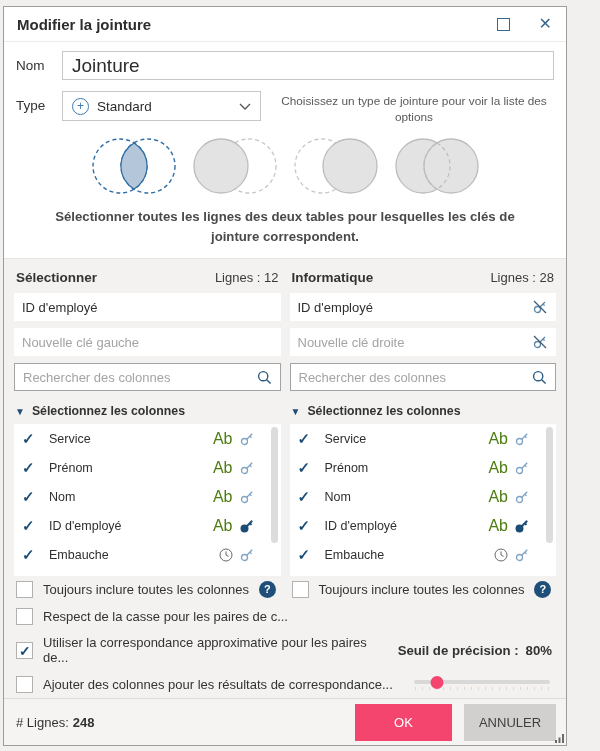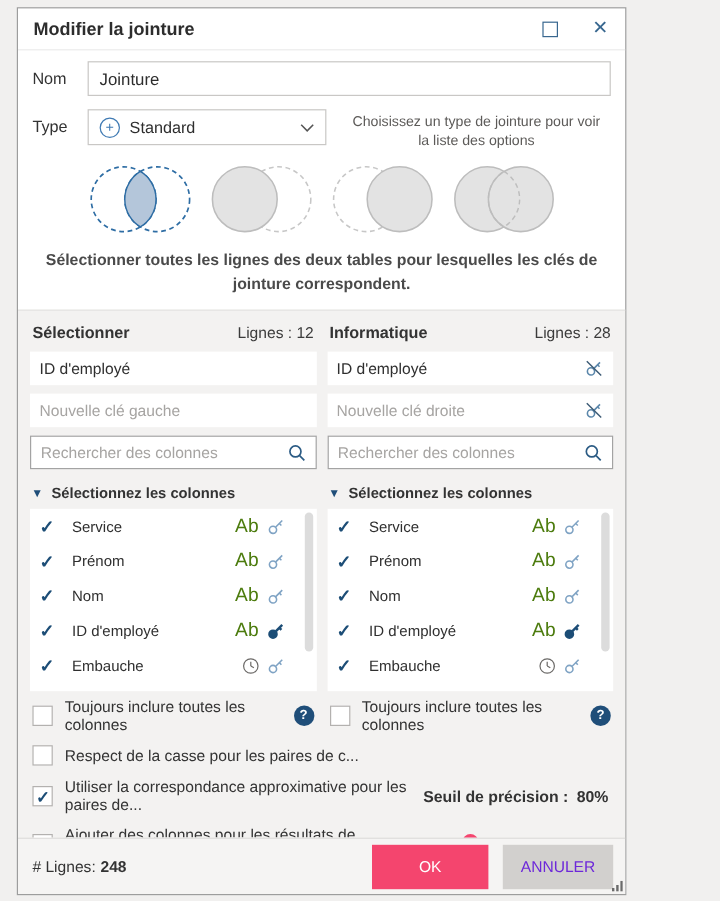--- a/index.html
+++ b/index.html
@@ -1,27 +1,27 @@
 <!DOCTYPE html>
 <html><head>
 <meta charset="utf-8">
 <style>
   html,body{margin:0;padding:0;}
   body{width:600px;height:751px;background:#f1f0ef;font-family:"Liberation Sans",sans-serif;position:relative;overflow:hidden;}
-  .dialog{position:absolute;left:3px;top:6px;width:508px;height:740px;background:#fff;border:1px solid #9d9d9d;box-sizing:border-box;display:flex;flex-direction:column;margin-left:11px;}
+  .dialog{position:absolute;left:3px;top:6px;width:564px;height:740px;background:#fff;border:1px solid #9d9d9d;box-sizing:border-box;display:flex;flex-direction:column;}
   
   .titlebar{height:34px;flex:none;display:flex;align-items:center;padding:0 14px 0 13px;border-bottom:1px solid #ececec;}
   .title{font-size:15px;font-weight:700;color:#2d2d2d;}
   .titlebar .spacer{flex:1;}
   .max-btn{width:11px;height:11px;border:1.5px solid #38678f;margin-right:29px;cursor:pointer;}
   .close-btn{color:#38678f;font-size:16px;line-height:1;cursor:pointer;font-weight:400;}
   
   .row-nom{display:flex;align-items:center;padding:9px 12px 4px;gap:13px;}
   .lbl{font-size:13.5px;color:#333;width:33px;flex:none;}
-  .nom-input{flex:1;height:27px;border:1px solid #c9c7c5;font-size:14px;padding:0 9px;color:#2d2d2d;font-family:inherit;outline:none;}
+  .nom-input{flex:1;height:27px;border:1px solid #c9c7c5;font-size:19px;padding:0 9px;color:#2d2d2d;font-family:inherit;outline:none;}
   
   .row-type{display:flex;align-items:flex-start;padding:7px 12px 2px;gap:13px;}
   .row-type .lbl{padding-top:7px;}
   .type-dd{width:199px;height:30px;border:1px solid #c9c7c5;box-sizing:border-box;display:flex;align-items:center;padding:0 9px;gap:8px;cursor:pointer;background:#fff;flex:none;}
   .plus-circle{width:15px;height:15px;border-radius:50%;border:1.2px solid #3f7ab3;color:#3f7ab3;font-size:12px;line-height:14px;text-align:center;flex:none;}
   .type-text{font-size:13.5px;color:#2d2d2d;flex:1;}
   .type-hint{flex:1;text-align:center;font-size:11.8px;color:#5c5a58;line-height:1.35;padding:3px 6px 0;}
   
   .venn-row{display:flex;justify-content:center;gap:9px;padding:6px 0 2px;}
   .venn{cursor:pointer;}
@@ -62,21 +62,21 @@
   .ticks{position:absolute;top:12px;left:1px;right:1px;height:3px;background:repeating-linear-gradient(90deg,#e3d4d6 0 1px,transparent 1px 7px);}
   .thumb{position:absolute;top:1px;width:13px;height:13px;border-radius:50%;background:#f4456e;transform:translateX(-50%);cursor:grab;}
   
   .footer{flex:none;height:46px;border-top:1px solid #dcdbda;display:flex;align-items:center;padding:0 10px 0 12px;background:#f5f4f3;}
   .lines-label{font-size:13px;color:#333;}
   .lines-value{font-weight:700;margin-left:4px;}
   .btns{margin-left:auto;display:flex;align-items:center;}
   .btn{height:37px;font-size:13px;display:flex;align-items:center;justify-content:center;box-sizing:border-box;cursor:pointer;user-select:none;}
   .btn-reco{background:#fff;border:1px solid #ef7f9d;color:#3d3d3d;padding:0 13px;}
   .btn-ok{background:#f4456e;color:#fff;width:97px;margin-left:4px;}
-  .btn-cancel{background:#d2d0ce;color:#6d28d9;width:92px;margin-left:12px;}
+  .btn-cancel{background:#d2d0ce;color:#404040;width:92px;margin-left:12px;}
   .grip{position:absolute;right:2px;bottom:2px;cursor:nwse-resize;}
 </style>
 </head>
 <body>
 
 <div class="dialog">
 
   <div class="titlebar">
     <span class="title">Modifier la jointure</span>
     <span class="spacer"></span>

